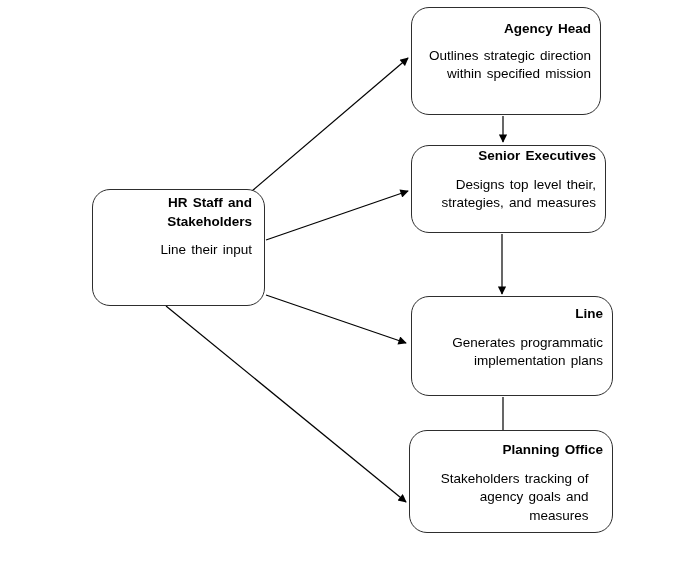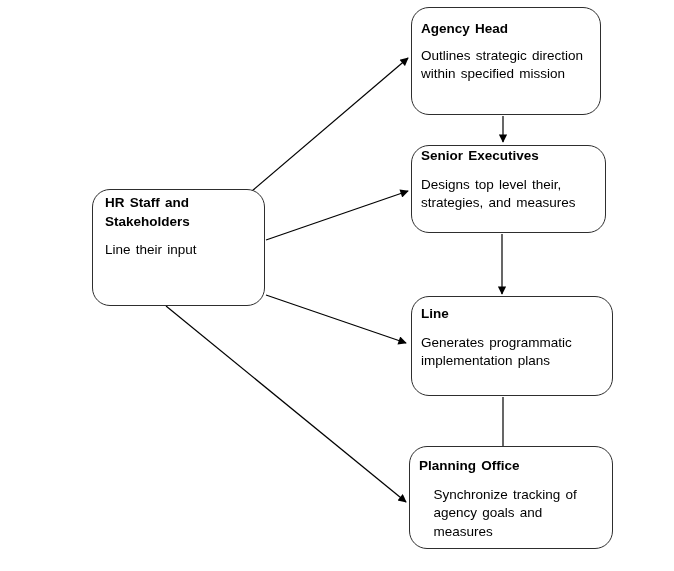--- a/index.html
+++ b/index.html
@@ -22,41 +22,41 @@
     width: 674px;
     height: 571px;
     pointer-events: none;
   }
   .node {
     position: absolute;
     box-sizing: border-box;
     border: 1.4px solid #2e2e2e;
     border-radius: 18px;
     background: #ffffff;
-    text-align: left;
+    text-align: right;
     color: #000000;
     font-size: 13.5px;
     line-height: 18.5px;
     word-spacing: 1.5px;
   }
   .node-title {
     font-weight: bold;
   }
   .node-body {
     margin: 8px auto;
   }
   .node-body.gap {
     margin-top: 10px;
   }
   
   .node-hr        { left: 92px;  top: 189px; width: 173px; height: 117px; padding: 4px 12px 0; }
   .node-agency    { left: 411px; top: 7px;   width: 190px; height: 108px; padding: 12px 9px 0; }
   .node-senior    { left: 411px; top: 145px; width: 195px; height: 88px;  padding: 1px 9px 0; }
   .node-line      { left: 411px; top: 296px; width: 202px; height: 100px; padding: 8px 9px 0; }
-  .node-planning  { left: 409px; top: 446px; width: 204px; height: 103px; padding: 10px 9px 0; }
+  .node-planning  { left: 409px; top: 430px; width: 204px; height: 103px; padding: 10px 9px 0; }
   .node-planning .node-body { max-width: 155px; }
   .node-agency .node-body   { max-width: 170px; }
 </style>
 </head>
 <body>
 
 <div class="stage">
 
   <svg class="edges" viewBox="0 0 674 571" xmlns="http://www.w3.org/2000/svg">
     <defs>
@@ -90,16 +90,16 @@
     <div class="node-body gap">Designs top level their, strategies, and measures</div>
   </div>
 
   <div class="node node-line">
     <div class="node-title">Line</div>
     <div class="node-body gap">Generates programmatic implementation plans</div>
   </div>
 
   <div class="node node-planning">
     <div class="node-title">Planning Office</div>
-    <div class="node-body gap">Synchronize tracking of agency goals and measures</div>
+    <div class="node-body gap">Stakeholders tracking of agency goals and measures</div>
   </div>
 
 </div>
 
 </body></html>

